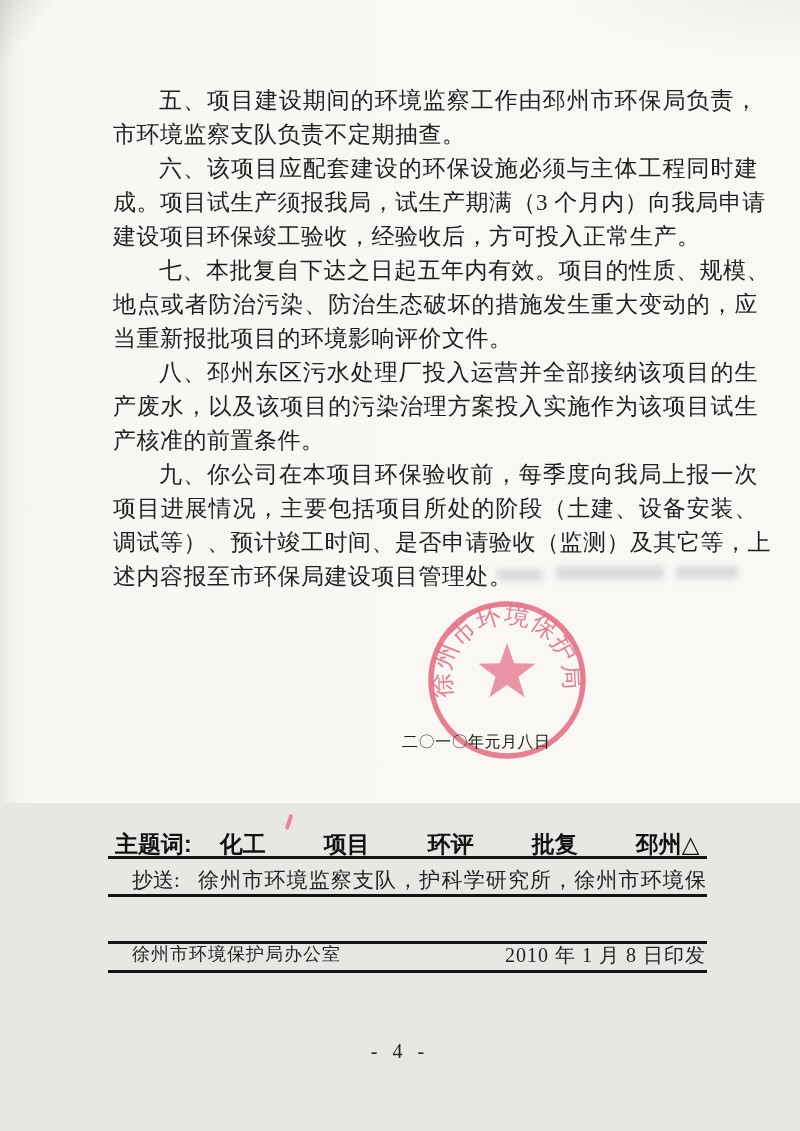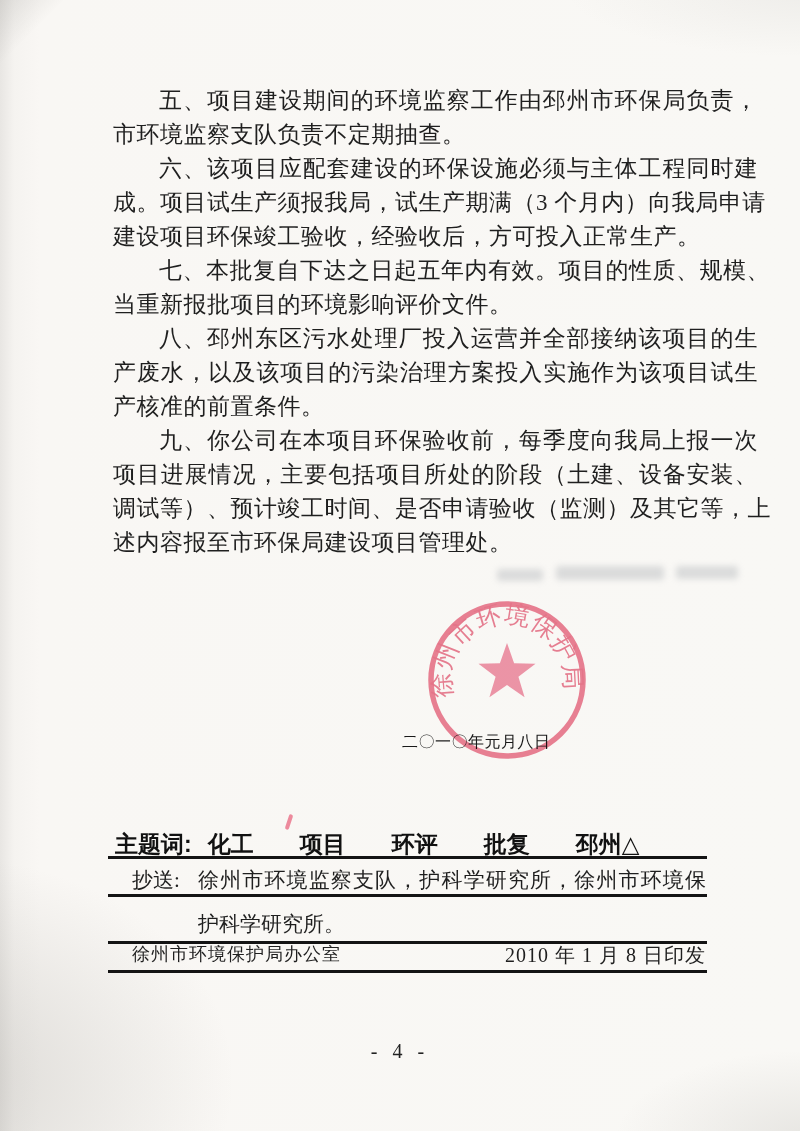--- a/index.html
+++ b/index.html
@@ -1,18 +1,18 @@
 <!DOCTYPE html>
 <html><head>
 <meta charset="utf-8">
 <style>
   html,body{margin:0;padding:0;}
   body{width:800px;height:1131px;overflow:hidden;background:#e9e7e4;}
   .paper{
-    position:relative;width:800px;height:1131px;
+    position:relative;width:800px;height:803px;
     font-family:"Liberation Serif","DejaVu Serif",serif;
     color:#1f1f1f;
     background:
       radial-gradient(420px 320px at -60px 1080px, rgba(150,147,141,.30), transparent 70%),
       radial-gradient(260px 120px at 810px 1140px, rgba(165,162,156,.22), transparent 75%),
       radial-gradient(340px 90px at 820px -10px, rgba(180,178,173,.16), transparent 75%),
       linear-gradient(135deg, rgba(140,138,134,.22) 0px, rgba(140,138,134,0) 46px),
       linear-gradient(90deg, #e8e6e3 0px, #f5f3f0 14px, #f9f7f4 40px, #f9f8f5 100%);
   }
   
@@ -40,21 +40,21 @@
     transform:rotate(18deg);border-radius:2px;opacity:.75;}
   
   .rule{position:absolute;left:108px;width:599px;height:3px;background:#141414;}
   .rule1{top:856px;}.rule2{top:894px;}.rule3{top:941px;}.rule4{top:970px;}
   .subject-row{
     position:absolute;left:115px;top:829px;display:flex;align-items:baseline;
     font-family:"Liberation Sans","DejaVu Sans",sans-serif;font-weight:bold;
     font-size:23px;color:#111;
   }
   .subject-row .lbl{margin-right:16px;}
-  .subject-row .term{margin-right:46px;}
+  .subject-row .term{margin-right:46px;margin-left:12px;}
   .subject-row .term:last-child{margin-right:0;}
   .cc-label{position:absolute;left:132px;top:866px;font-size:21px;}
   .cc-line1{position:absolute;left:198px;top:866px;width:508px;font-size:21px;
     text-align:justify;text-align-last:justify;white-space:nowrap;}
   .cc-line2{position:absolute;left:198px;top:910px;font-size:21px;}
   .issuer{position:absolute;left:132px;top:942px;font-size:18px;letter-spacing:1px;}
   .print-date{position:absolute;left:400px;top:942px;width:306px;text-align:right;
     font-size:20px;letter-spacing:1px;}
   .copies{position:absolute;left:400px;top:982px;width:306px;text-align:right;
     font-size:22px;letter-spacing:1px;}
@@ -66,20 +66,21 @@
 
 <div class="paper">
 
   <div class="body-text">
     <div class="line indent">五、项目建设期间的环境监察工作由邳州市环保局负责，</div>
     <div class="line end">市环境监察支队负责不定期抽查。</div>
     <div class="line indent">六、该项目应配套建设的环保设施必须与主体工程同时建</div>
     <div class="line">成。项目试生产须报我局，试生产期满（3 个月内）向我局申请</div>
     <div class="line end">建设项目环保竣工验收，经验收后，方可投入正常生产。</div>
     <div class="line indent">七、本批复自下达之日起五年内有效。项目的性质、规模、</div>
+    <div class="line">地点或者防治污染、防治生态破坏的措施发生重大变动的，应</div>
     <div class="line end">当重新报批项目的环境影响评价文件。</div>
     <div class="line indent">八、邳州东区污水处理厂投入运营并全部接纳该项目的生</div>
     <div class="line">产废水，以及该项目的污染治理方案投入实施作为该项目试生</div>
     <div class="line end">产核准的前置条件。</div>
     <div class="line indent">九、你公司在本项目环保验收前，每季度向我局上报一次</div>
     <div class="line">项目进展情况，主要包括项目所处的阶段（土建、设备安装、</div>
     <div class="line">调试等）、预计竣工时间、是否申请验收（监测）及其它等，上</div>
     <div class="line end">述内容报至市环保局建设项目管理处。</div>
   </div>
 
@@ -110,20 +111,19 @@
     <span class="lbl">主题词:</span>
     <span class="term">化工</span>
     <span class="term">项目</span>
     <span class="term">环评</span>
     <span class="term">批复</span>
     <span class="term">邳州△</span>
   </div>
 
   <div class="cc-label">抄送:</div>
   <div class="cc-line1">徐州市环境监察支队，护科学研究所，徐州市环境保</div>
-  <div class="cc-line2">护科学研究所。</div>
 
   <div class="issuer">徐州市环境保护局办公室</div>
   <div class="print-date">2010 年 1 月 8 日印发</div>
 
   <div class="page-number">- 4 -</div>
 
 </div>
 
 </body></html>

